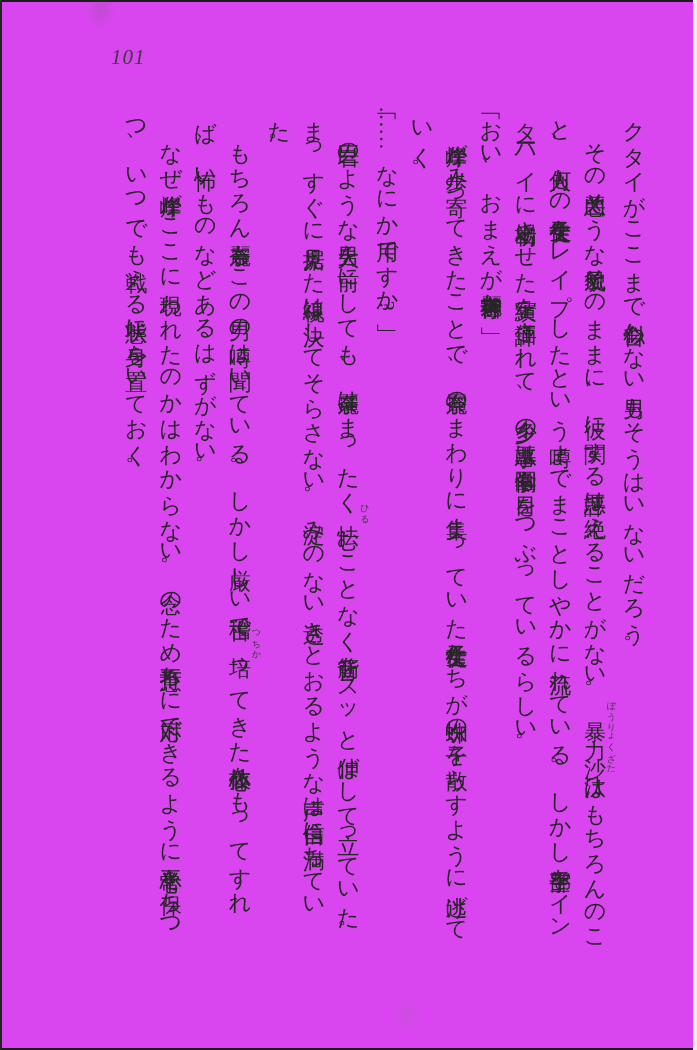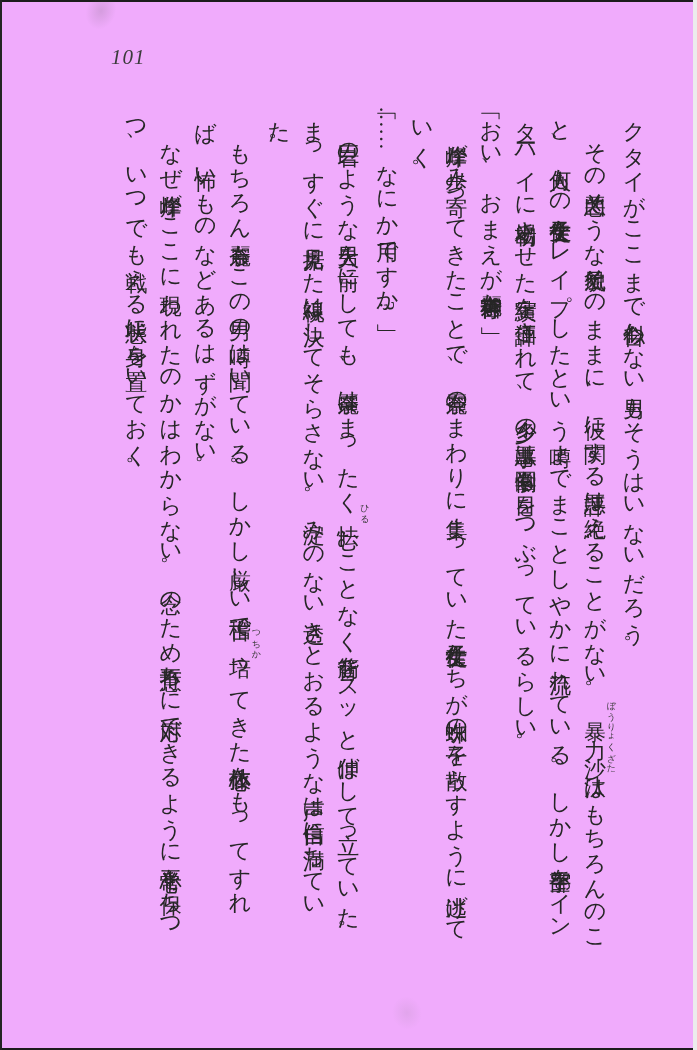--- a/index.html
+++ b/index.html
@@ -65,21 +65,21 @@
   .text-block ruby rt {
     font-size: 9px;
     line-height: 1;
     letter-spacing: 0;
     color: #3a3a3a;
   }
 </style>
 </head>
 <body>
 
-<div class="page" style="background: #f0abfc;">
+<div class="page" style="background: #d946ef;">
   <div class="edge edge-top"></div>
   <div class="edge edge-bottom"></div>
   <div class="edge edge-left"></div>
   <div class="edge edge-right"></div>
   <div class="smudge smudge-top"></div>
   <div class="smudge smudge-bottom"></div>
 
   <div class="page-number">101</div>
 
   <div class="text-block" style="color: rgb(38, 38, 38);">

